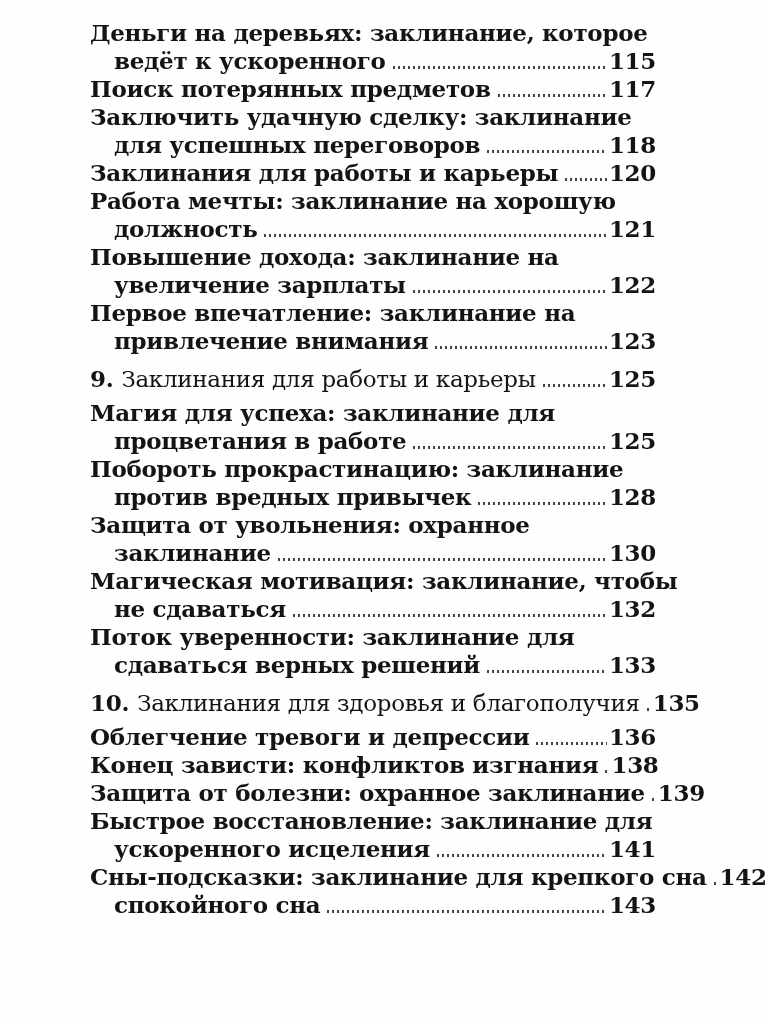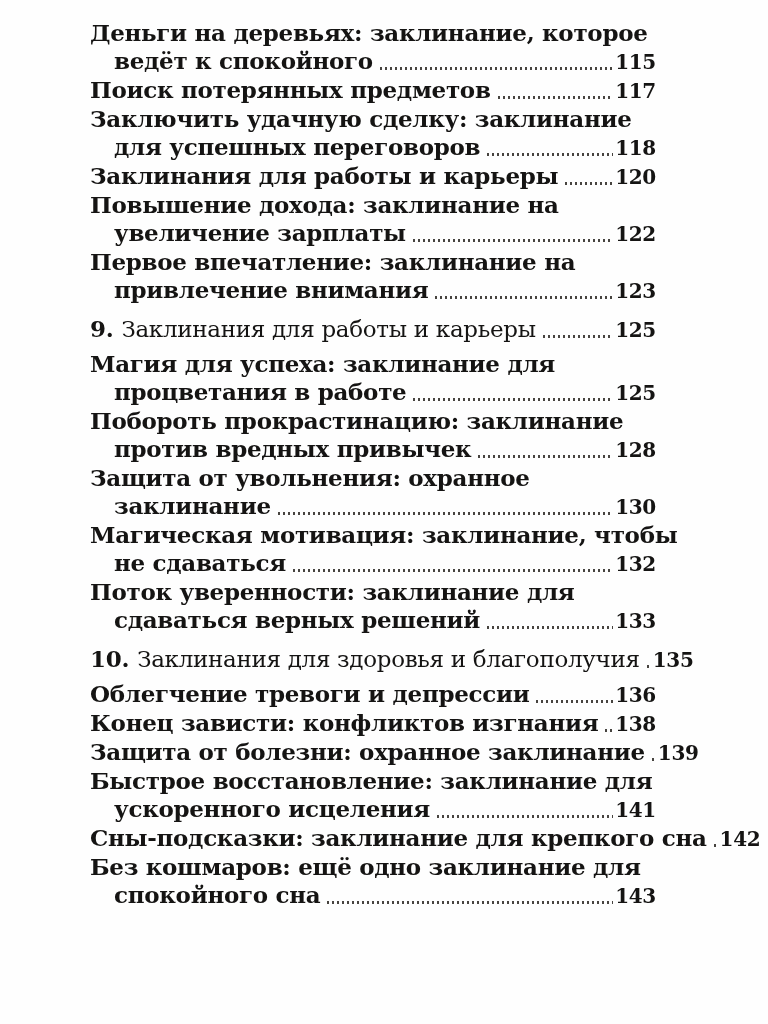--- a/index.html
+++ b/index.html
@@ -25,21 +25,21 @@
     white-space: nowrap;
   }
   .txt {
     font-weight: 700;
     font-size: 23px;
     letter-spacing: -0.3px;
   }
   .l2 { padding-left: 24px; }
   .pg {
     font-weight: 700;
-    font-size: 20px;
+    font-size: 23px;
     letter-spacing: -0.3px;
   }
   .leader {
     flex: 1 1 auto;
     min-width: 4px;
     align-self: flex-end;
     height: 3px;
     margin: 0 2px 6px 7px;
     background-image: repeating-linear-gradient(90deg, #474440 0 2px, transparent 2px 5px);
   }
@@ -59,21 +59,21 @@
 </head>
 <body>
 
 <div class="page">
 
   <div class="entry">
     <div class="row">
       <span class="txt">Деньги на деревьях: заклинание, которое</span>
     </div>
     <div class="row l2">
-      <span class="txt">ведёт к спокойного</span>
+      <span class="txt">ведёт к ускоренного</span>
       <span class="leader"></span>
       <span class="pg">115</span>
     </div>
   </div>
 
   <div class="row">
     <span class="txt">Поиск потерянных предметов</span>
     <span class="leader"></span>
     <span class="pg">117</span>
   </div>
@@ -88,20 +88,30 @@
       <span class="pg">118</span>
     </div>
   </div>
 
   <div class="row">
     <span class="txt">Заклинания для работы и карьеры</span>
     <span class="leader"></span>
     <span class="pg">120</span>
   </div>
 
+  <div class="entry">
+    <div class="row">
+      <span class="txt">Работа мечты: заклинание на хорошую</span>
+    </div>
+    <div class="row l2">
+      <span class="txt">должность</span>
+      <span class="leader"></span>
+      <span class="pg">121</span>
+    </div>
+  </div>
 
   <div class="entry">
     <div class="row">
       <span class="txt">Повышение дохода: заклинание на</span>
     </div>
     <div class="row l2">
       <span class="txt">увеличение зарплаты</span>
       <span class="leader"></span>
       <span class="pg">122</span>
     </div>
@@ -217,23 +227,20 @@
     </div>
   </div>
 
   <div class="row">
     <span class="txt">Сны-подсказки: заклинание для крепкого сна</span>
     <span class="leader"></span>
     <span class="pg">142</span>
   </div>
 
   <div class="entry">
-    <div class="row">
-      <span class="txt">Без кошмаров: ещё одно заклинание для</span>
-    </div>
     <div class="row l2">
       <span class="txt">спокойного сна</span>
       <span class="leader"></span>
       <span class="pg">143</span>
     </div>
   </div>
 
 </div>
 
 </body></html>

